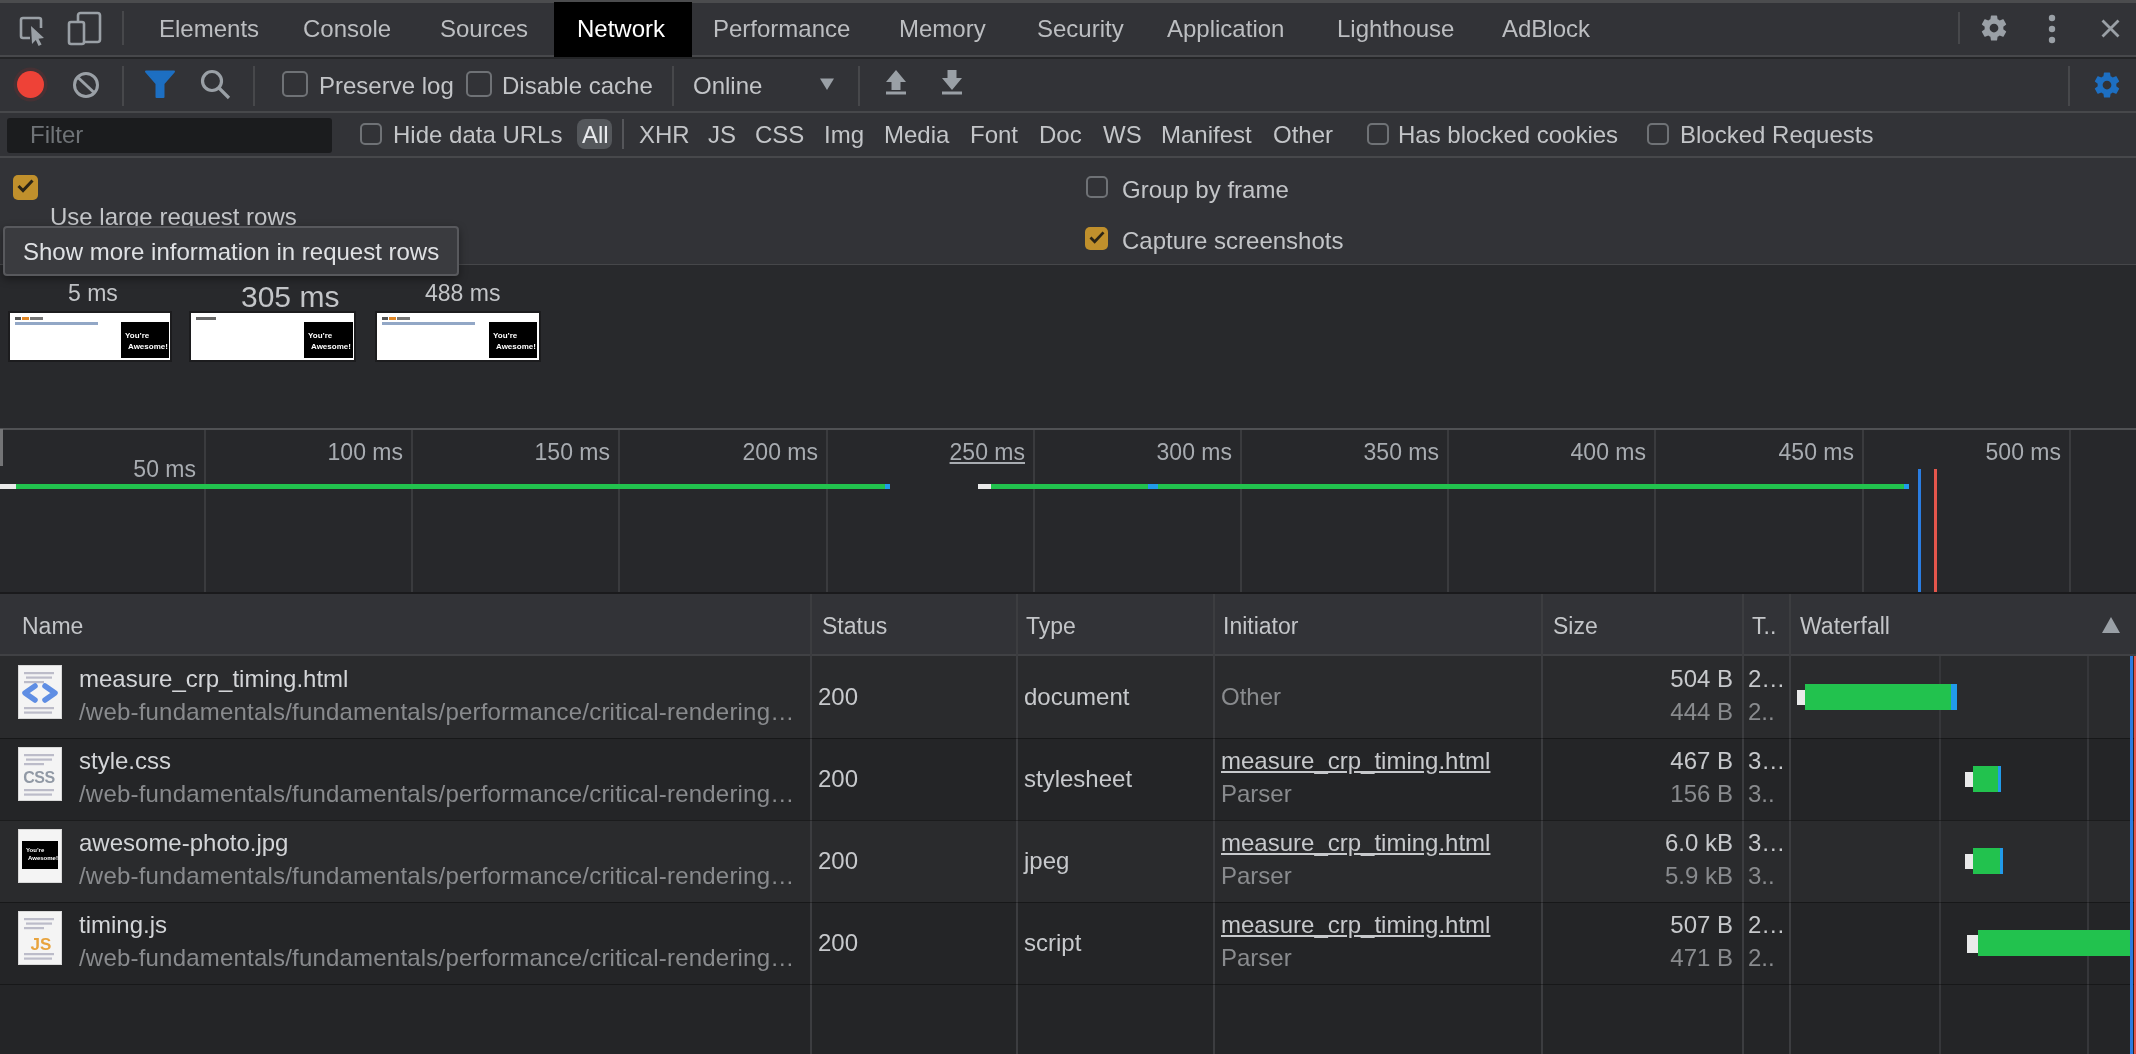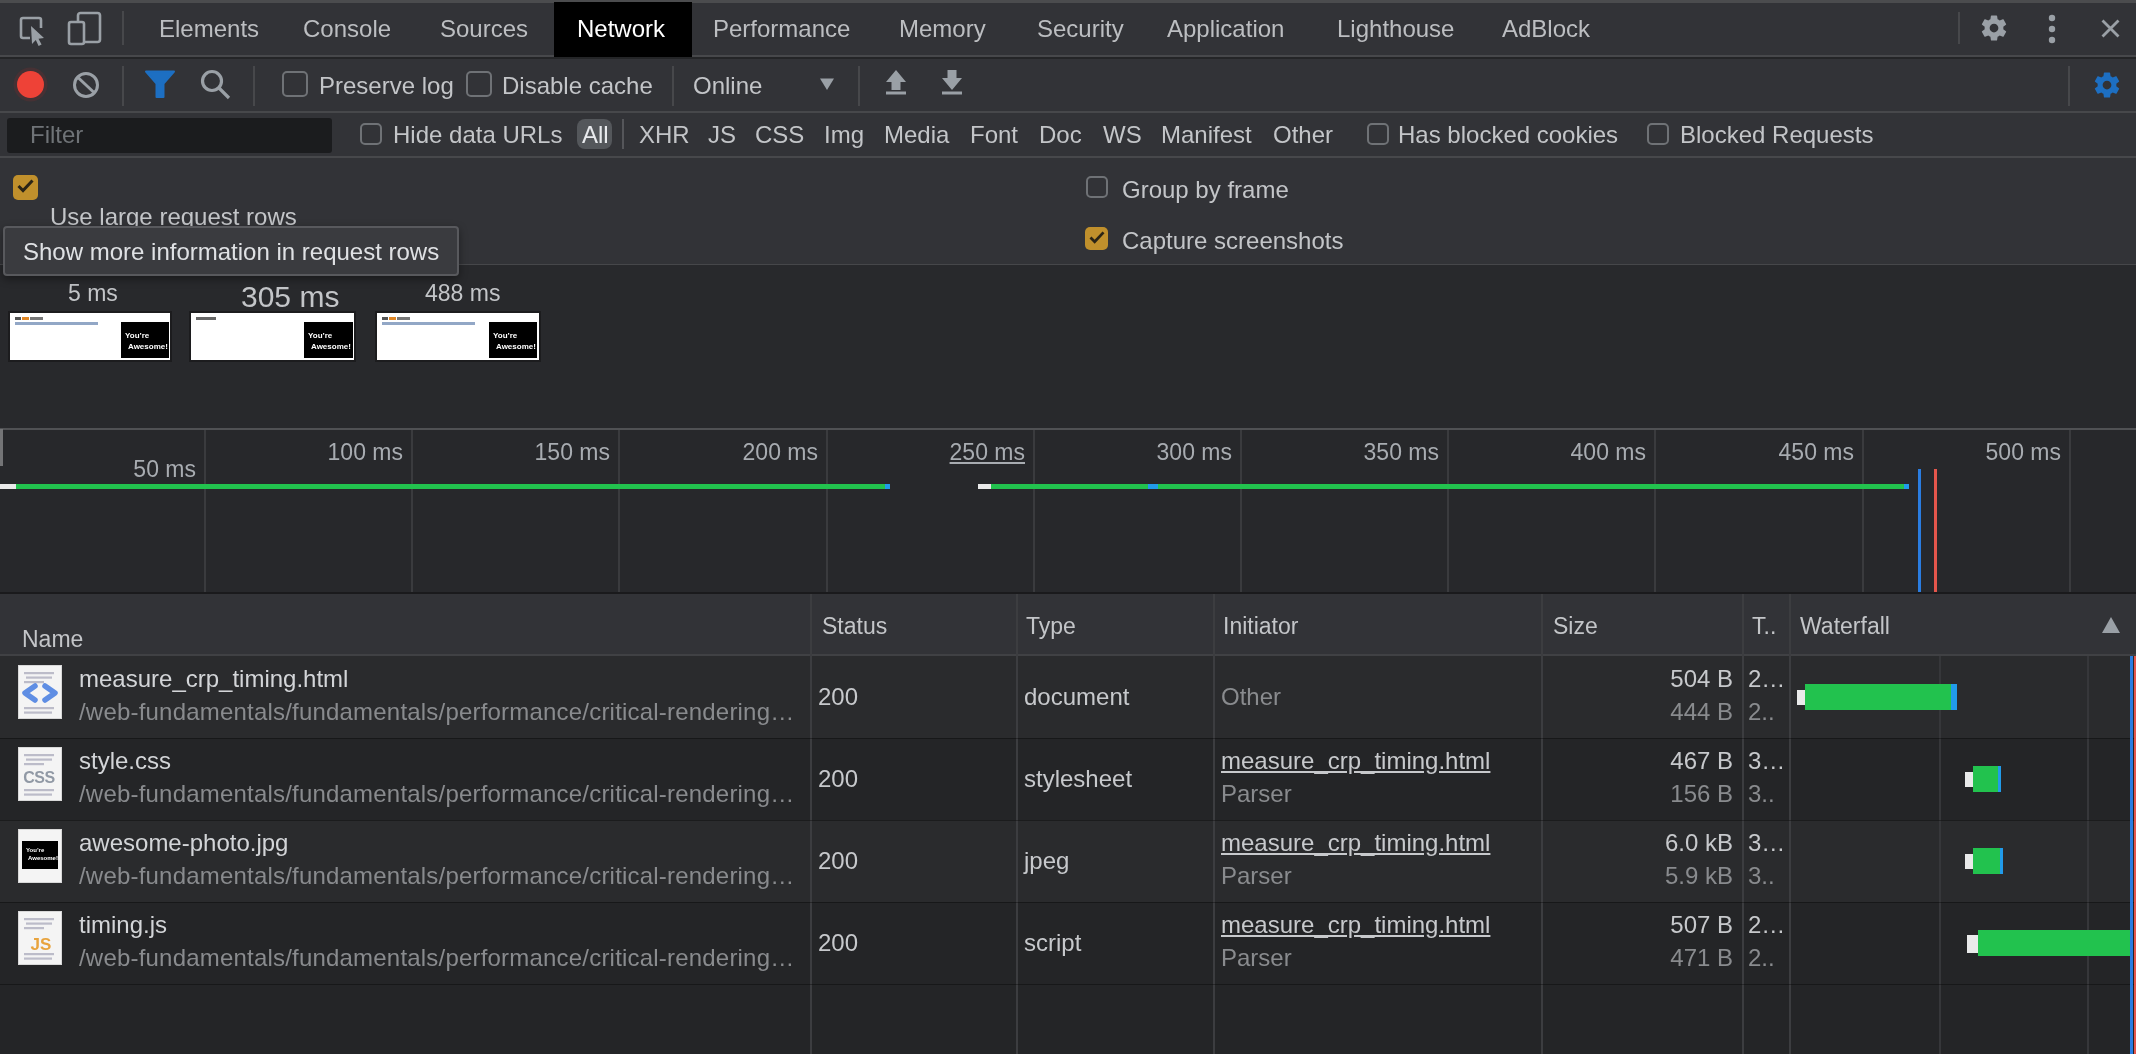--- a/index.html
+++ b/index.html
@@ -196,21 +196,21 @@
 <div class="abs" style="left:16px;top:484px;width:869px;height:5px;background:#22c24e;"></div>
 <div class="abs" style="left:885px;top:484px;width:5px;height:5px;background:#219bea;"></div>
 <div class="abs" style="left:978px;top:484px;width:13px;height:5px;background:#e9eaea;"></div>
 <div class="abs" style="left:991px;top:484px;width:913px;height:5px;background:#22c24e;"></div>
 <div class="abs" style="left:1148px;top:484px;width:10px;height:5px;background:#219bea;"></div>
 <div class="abs" style="left:1904px;top:484px;width:5px;height:5px;background:#219bea;"></div>
 <div class="abs" style="left:1918px;top:469px;width:3px;height:123px;background:#2a7de1;"></div>
 <div class="abs" style="left:1934px;top:469px;width:3px;height:123px;background:#e4564c;"></div>
 
 <div class="bar" style="top:594px;height:62px;background:#323337;border-bottom:2px solid #404144;"></div>
-<span class="lbl" style="left:22px;top:626px;font-size:23px;text-align:right;">Name</span>
+<span class="lbl" style="left:22px;top:613px;font-size:23px;text-align:right;">Name</span>
 <span class="lbl" style="left:822px;top:613px;font-size:23px;">Status</span>
 <span class="lbl" style="left:1026px;top:613px;font-size:23px;">Type</span>
 <span class="lbl" style="left:1223px;top:613px;font-size:23px;">Initiator</span>
 <span class="lbl" style="left:1553px;top:613px;font-size:23px;">Size</span>
 <span class="lbl" style="left:1752px;top:613px;font-size:23px;">T..</span>
 <span class="lbl" style="left:1800px;top:613px;font-size:23px;">Waterfall</span>
 <svg class="abs" style="left:2100px;top:615px;" width="22" height="20" viewBox="0 0 22 20">
     <path d="M11 2 L20 18 L2 18 Z" fill="#9aa0a6"></path>
   </svg>
 

